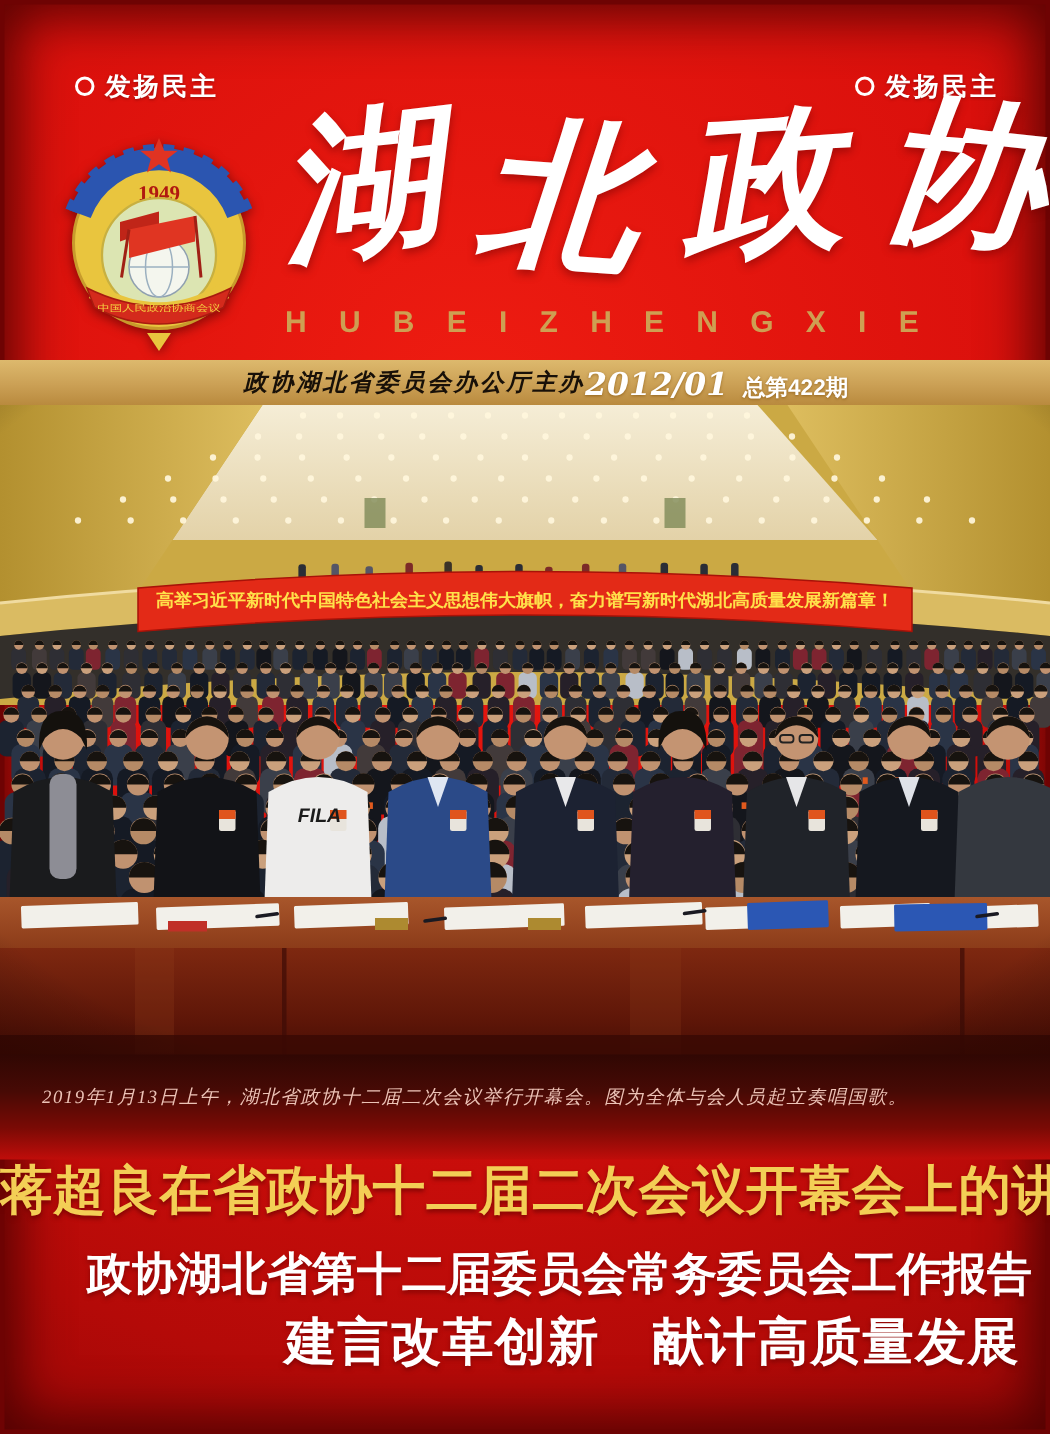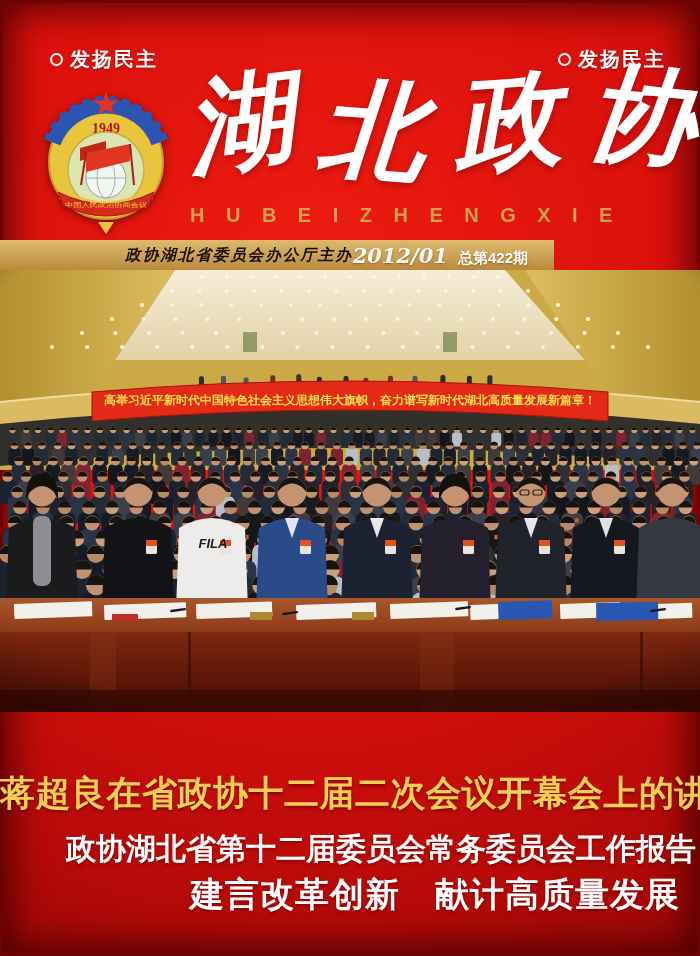--- a/index.html
+++ b/index.html
@@ -5,59 +5,59 @@
   html,body{margin:0;padding:0;background:#555;}
   .cover{
     position:relative;width:700px;height:956px;margin:0 auto;overflow:hidden;
     background:radial-gradient(130% 95% at 45% 28%, #ee1c11 0%, #da100c 42%, #b40a08 72%, #7e0404 100%);
     box-shadow:inset 0 0 0 3px #6e0303, inset 0 0 34px 12px rgba(60,0,0,.78);
     font-family:"Liberation Sans", sans-serif;
   }
   
   .slogans{position:absolute;top:46px;left:0;width:700px;display:flex;justify-content:space-between;
     padding:0 34px 0 50px;box-sizing:border-box;}
-  .slogan{display:flex;align-items:center;color:#fff;font-size:20px;font-weight:bold;letter-spacing:2px;
+  .slogan{display:flex;align-items:center;color:#fff;font-size:17px;font-weight:bold;letter-spacing:2px;
     text-shadow:0 1px 2px rgba(90,0,0,.5);}
   .slogan .ring{width:9px;height:9px;border:2.5px solid #fff;border-radius:50%;margin-right:7px;flex:0 0 auto;}
   
   .emblem{position:absolute;left:36px;top:90px;width:140px;height:148px;filter:drop-shadow(0 2px 4px rgba(60,0,0,.6));}
   
   .masthead{position:absolute;left:186px;top:58px;width:508px;height:152px;display:flex;
     justify-content:space-between;align-items:flex-start;}
   .masthead span{font-family:"DejaVu Serif", serif;font-style:italic;font-weight:bold;color:#fff;
     font-size:106px;line-height:1.1;text-shadow:0 3px 6px rgba(100,0,0,.45);}
   .mh-c1{transform:rotate(-7deg) translateY(6px);}
   .mh-c2{transform:rotate(4deg) translateY(14px);}
   .mh-c3{transform:rotate(-4deg) translateY(4px);}
   .mh-c4{transform:rotate(6deg);}
   .latin-title{position:absolute;left:190px;top:204px;width:505px;color:#CE9F52;font-weight:bold;
     font-size:20px;letter-spacing:21.5px;white-space:nowrap;font-family:"Liberation Sans", sans-serif;}
   
-  .gold-band{position:absolute;left:0;top:240px;width:554px;height:30px;
+  .gold-band{position:absolute;left:0;top:240px;width:700px;height:30px;
     background:linear-gradient(180deg,#DDB96D 0%,#CBA055 55%,#B98A3E 100%);
-    display:flex;align-items:center;justify-content:flex-end;box-sizing:border-box;
+    display:flex;align-items:center;justify-content:center;box-sizing:border-box;
     padding:0 26px 0 54px;}
   .publisher{font-family:"Liberation Serif", serif;font-style:italic;font-weight:bold;
     color:#181008;font-size:15.5px;letter-spacing:2px;}
   .issue{display:flex;align-items:baseline;gap:10px;}
   .issue-code{font-family:"DejaVu Serif", serif;font-style:italic;font-weight:bold;color:#fff;
     font-size:21px;text-shadow:0 1px 2px rgba(120,70,0,.6);}
   .issue-no{color:#fff;font-size:15px;font-weight:bold;text-shadow:0 1px 2px rgba(120,70,0,.6);}
   
   .photo{position:absolute;left:0;top:270px;width:700px;height:442px;}
   
   .caption-strip{position:absolute;left:0;top:703px;width:700px;height:70px;
     background:linear-gradient(180deg,#300703 0%,#470a05 35%,#7a0a05 70%,#c00d0a 100%);}
   .caption{position:absolute;left:28px;top:20px;color:#ECC2B6;font-size:12.5px;letter-spacing:1px;
     font-family:"Liberation Serif", serif;font-style:italic;}
   
   .headline1{position:absolute;left:0;top:770px;width:700px;text-align:center;
     color:#F3CE55;font-size:35px;font-weight:900;letter-spacing:0.5px;white-space:nowrap;
     text-shadow:0 2px 3px rgba(100,0,0,.65);}
-  .headline2{position:absolute;left:0;top:829px;width:700px;text-align:right;box-sizing:border-box;padding-right:4px;
+  .headline2{position:absolute;left:0;top:829px;width:700px;text-align:right;box-sizing:border-box;padding-right:12px;
     font-family:"Liberation Serif", serif;color:#fff;font-size:30px;font-weight:bold;white-space:nowrap;
     text-shadow:0 2px 3px rgba(100,0,0,.55);}
   .headline3{position:absolute;left:0;top:872px;width:700px;text-align:right;box-sizing:border-box;padding-right:20px;
     color:#fff;font-size:34px;font-weight:900;white-space:nowrap;letter-spacing:1px;
     text-shadow:0 2px 3px rgba(100,0,0,.55);}
 </style>
 </head>
 <body>
 
 <div class="cover">
@@ -1477,18 +1477,21 @@
       <rect x="188" y="362" width="3" height="80" fill="#3D0C05" opacity="0.7"></rect>
       <rect x="640" y="362" width="3" height="80" fill="#3D0C05" opacity="0.7"></rect>
       <rect x="90" y="362" width="26" height="80" fill="#93401C" opacity="0.25"></rect>
       <rect x="420" y="362" width="34" height="80" fill="#93401C" opacity="0.22"></rect>
       <rect x="0" y="420" width="700" height="22" fill="#3A0904" opacity="0.85"></rect>
     </g>
 
     <rect x="0" y="0" width="700" height="442" fill="url(#vig)"></rect>
   </svg>
 
+  <div class="caption-strip">
+    <div class="caption">2019年1月13日上午，湖北省政协十二届二次会议举行开幕会。图为全体与会人员起立奏唱国歌。</div>
+  </div>
 
   <div class="headline1">蒋超良在省政协十二届二次会议开幕会上的讲话</div>
   <div class="headline2">政协湖北省第十二届委员会常务委员会工作报告</div>
   <div class="headline3">建言改革创新　献计高质量发展</div>
 
 </div>
 
 </body></html>

